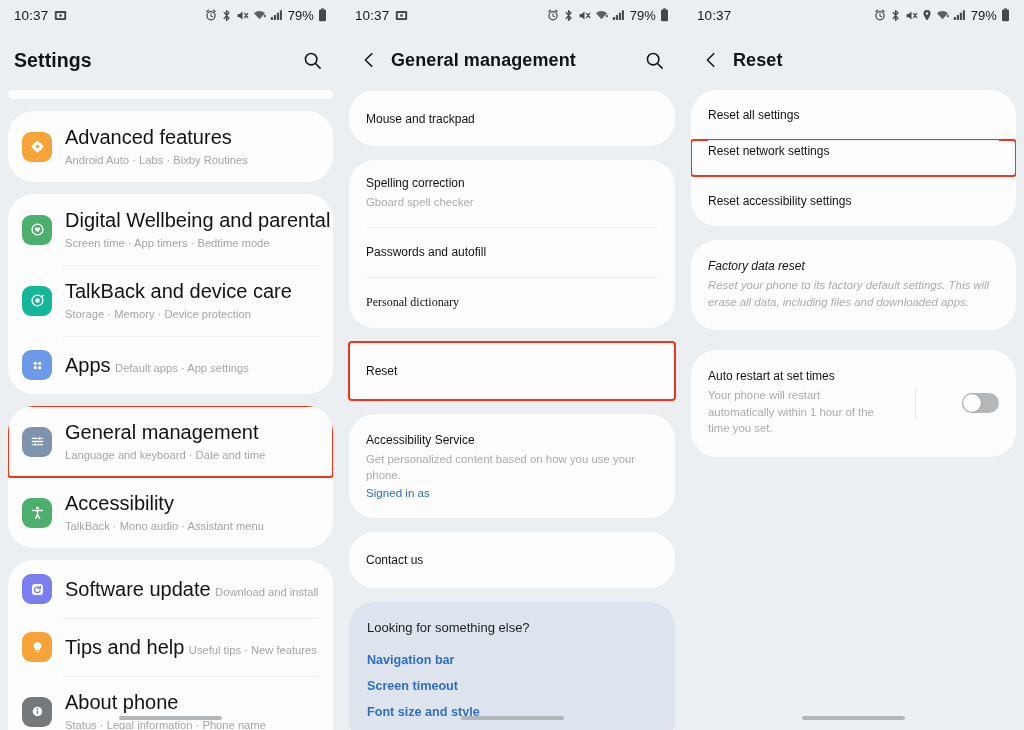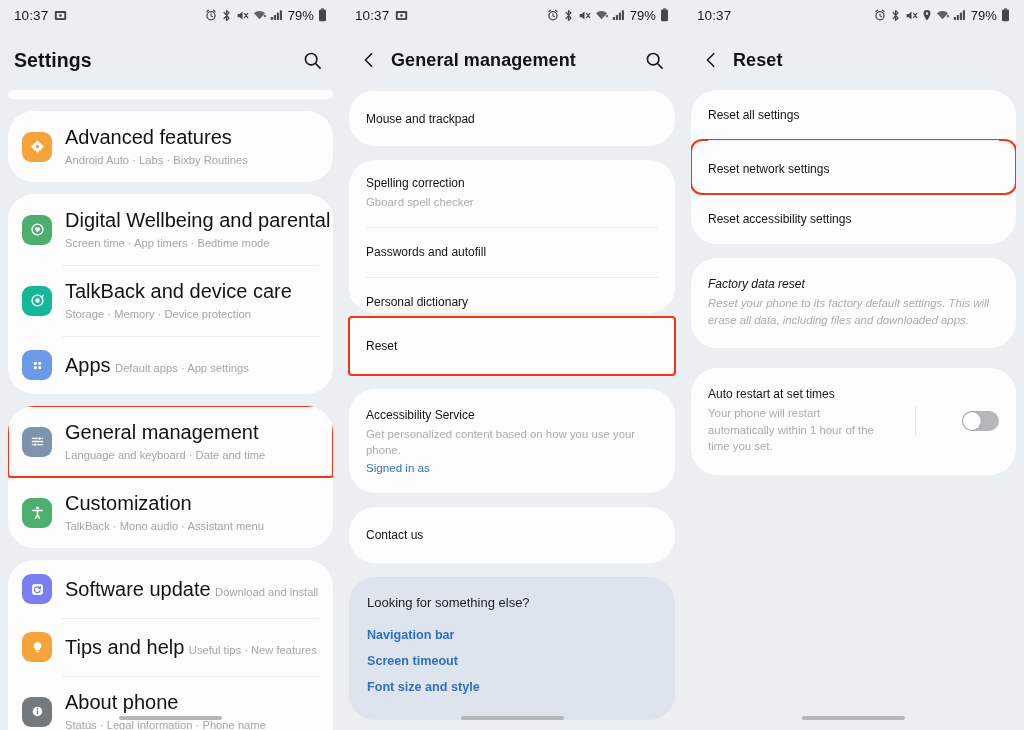--- a/index.html
+++ b/index.html
@@ -301,21 +301,21 @@
           </span>
         </div>
         <div class="row tall">
           <span class="rowicon" style="background:#4caf6d">
             <svg width="17" height="17" viewBox="0 0 20 20">
                 <circle cx="10" cy="4.6" r="1.8" fill="#fff"></circle>
                 <path d="M4.4 7.6h11.2M10 7.6v5m0 0-2.4 4.2M10 12.6l2.4 4.2" stroke="#fff" stroke-width="1.7" stroke-linecap="round"></path>
               </svg>
           </span>
           <span class="rowtext">
-            <span class="rowtitle">Customization</span>
+            <span class="rowtitle">Accessibility</span>
             <span class="rowsub">TalkBack  ·  Mono audio  ·  Assistant menu</span>
           </span>
         </div>
       </div>
 
       <div class="card">
         <div class="row tall">
           <span class="rowicon" style="background:#7b7ef0">
             <svg width="17" height="17" viewBox="0 0 20 20">
                 <rect x="3.6" y="3.6" width="12.8" height="12.8" rx="3.4" fill="#fff"></rect>
@@ -442,29 +442,29 @@
     </div>
 
     <div class="body">
 
       <div class="card" style="margin-bottom:14px;">
         <div class="prow toprule" style="padding-top:22px;padding-bottom:20px;">
           <div class="ptitle">Mouse and trackpad</div>
         </div>
       </div>
 
-      <div class="card" style="margin-bottom:4px;">
+      <div class="card" style="margin-bottom:14px;">
         <div class="prow">
           <div class="ptitle">Spelling correction</div>
           <div class="psub">Gboard spell checker</div>
         </div>
         <div class="prow" style="padding-top:18px;padding-bottom:18px;">
           <div class="ptitle">Passwords and autofill</div>
         </div>
-        <div class="prow" style="padding-top:18px;padding-bottom:4px;">
+        <div class="prow" style="padding-top:18px;padding-bottom:18px;font-family:Liberation Serif, serif;">
           <div class="ptitle">Personal dictionary</div>
         </div>
       </div>
 
       <div class="card hl" style="margin-bottom:14px;">
         <div class="prow" style="padding-top:22px;padding-bottom:22px;">
           <div class="ptitle">Reset</div>
         </div>
       </div>
 
@@ -559,21 +559,21 @@
       </span>
       <span class="title sub">Reset</span>
     </div>
 
     <div class="body">
 
       <div class="card" style="margin-bottom:14px;">
         <div class="prow" style="padding-top:18px;padding-bottom:18px;">
           <div class="ptitle">Reset all settings</div>
         </div>
-        <div class="prow hl" style="padding-top:22px;padding-bottom:18px;border-radius:11px;">
+        <div class="prow hl" style="padding-top:4px;padding-bottom:18px;">
           <div class="ptitle">Reset network settings</div>
         </div>
         <div class="prow" style="padding-top:18px;padding-bottom:18px;">
           <div class="ptitle">Reset accessibility settings</div>
         </div>
       </div>
 
       <div class="card" style="margin-bottom:20px;font-style:italic;">
         <div class="prow" style="padding-top:19px;padding-bottom:20px;">
           <div class="ptitle">Factory data reset</div>

